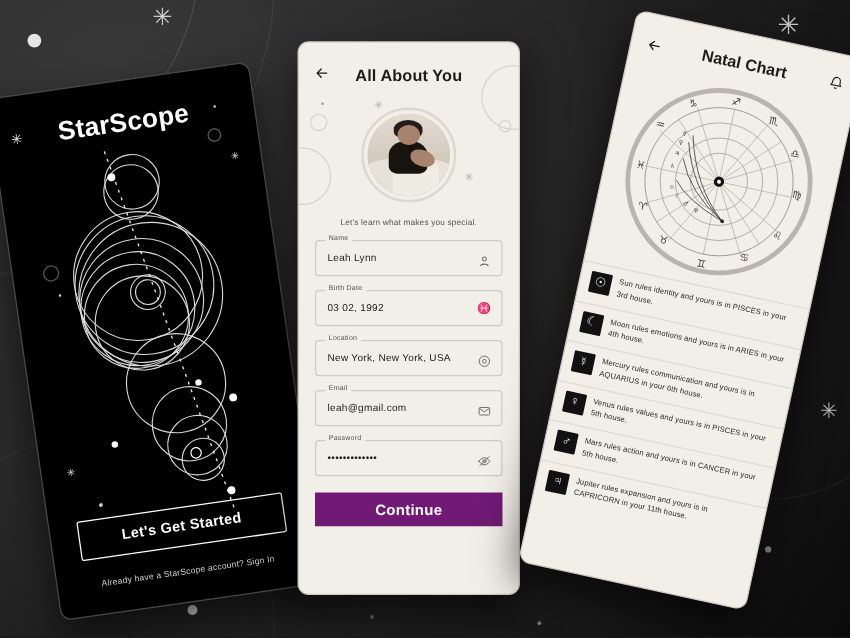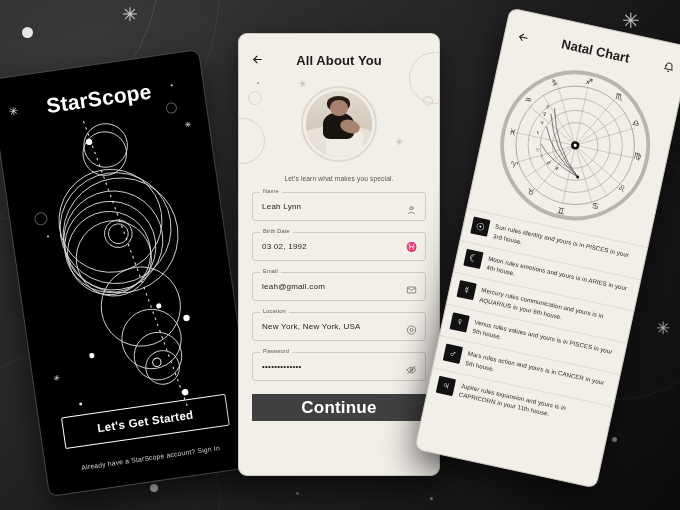--- a/index.html
+++ b/index.html
@@ -52,21 +52,21 @@
     border:1px solid #fff; border-radius:2px;
     text-align:center; padding:9px 4px;
     font-size:11.5px; font-weight:700; letter-spacing:.3px;
   }
   #phone-left .subcta{
     position:absolute; left:0; right:0; bottom:20px;
     text-align:center; font-size:6.8px; color:#d2d2d2; letter-spacing:.2px;
   }
   
   #phone-mid{
-    left:238px; top:33px; width:202px; height:443px;
+    left:238px; top:33px; width:178px; height:443px;
     background:#f2efe9; border:1px solid #cdc9c1;
     color:#1d1b18;
   }
   #phone-mid .topbar{ position:relative; height:46px; }
   .back-arrow{
     position:absolute; left:12px; top:18px;
     width:13px; height:13px; cursor:pointer;
   }
   .back-arrow svg{ width:100%; height:100%; }
   #phone-mid .title{
@@ -120,23 +120,23 @@
   .field .val{
     font-size:8px; color:#1d1b18; padding-left:9px; letter-spacing:.25px;
   }
   .field .ic{
     position:absolute; right:8px; top:50%; transform:translateY(-50%);
     width:11px; height:11px; color:#6d6962;
   }
   .field .ic svg{ width:100%; height:100%; }
   .field .ic.glyph{ font-size:9px; line-height:11px; text-align:center; }
   .continue{
-    margin:13px 13px 0; height:27px; background:#404040; color:#fff;
+    margin:13px 13px 0; height:27px; background:#701a75; color:#fff;
     display:flex; align-items:center; justify-content:center;
-    font-size:17px; font-weight:700; letter-spacing:.2px; cursor:pointer;
+    font-size:12px; font-weight:700; letter-spacing:.2px; cursor:pointer;
   }
   
   #phone-right{
     left:460px; top:22px; width:186px; height:452px;
     transform:rotate(12.2deg);
     background:#f2efe9; border:1px solid #cdc9c1;
     color:#1d1b18;
   }
   #phone-right .topbar{ position:relative; height:42px; }
   #phone-right .title{
@@ -277,37 +277,37 @@
     </div>
 
     <div class="field">
       <span class="lbl">Birth Date</span>
       <span class="val">03 02, 1992</span>
       <span class="ic glyph">♓</span>
     </div>
 
 
     <div class="field">
+      <span class="lbl">Location</span>
+      <span class="val">New York, New York, USA</span>
+      <span class="ic">
+        <svg viewBox="0 0 24 24" fill="none" stroke="currentColor" stroke-width="1.7">
+          <circle cx="12" cy="12" r="9"></circle>
+            <circle cx="12" cy="12" r="3.3"></circle>
+        </svg>
+      </span>
+    </div>
+
+    <div class="field">
       <span class="lbl">Email</span>
       <span class="val">leah@gmail.com</span>
       <span class="ic">
         <svg viewBox="0 0 24 24" fill="none" stroke="currentColor" stroke-width="1.7" stroke-linejoin="round">
           <rect x="2.8" y="5.5" width="18.4" height="13" rx="2"></rect>
             <path d="M3.4 7l8.6 6 8.6-6"></path>
-        </svg>
-      </span>
-    </div>
-
-    <div class="field">
-      <span class="lbl">Location</span>
-      <span class="val">New York, New York, USA</span>
-      <span class="ic">
-        <svg viewBox="0 0 24 24" fill="none" stroke="currentColor" stroke-width="1.7">
-          <circle cx="12" cy="12" r="9"></circle>
-            <circle cx="12" cy="12" r="3.3"></circle>
         </svg>
       </span>
     </div>
 
     <div class="field">
       <span class="lbl">Password</span>
       <span class="val">•••••••••••••</span>
       <span class="ic">
         <svg viewBox="0 0 24 24" fill="none" stroke="currentColor" stroke-width="1.7" stroke-linecap="round">
           <path d="M2.5 12s3.8-6.3 9.5-6.3S21.5 12 21.5 12s-3.8 6.3-9.5 6.3S2.5 12 2.5 12z"></path>

